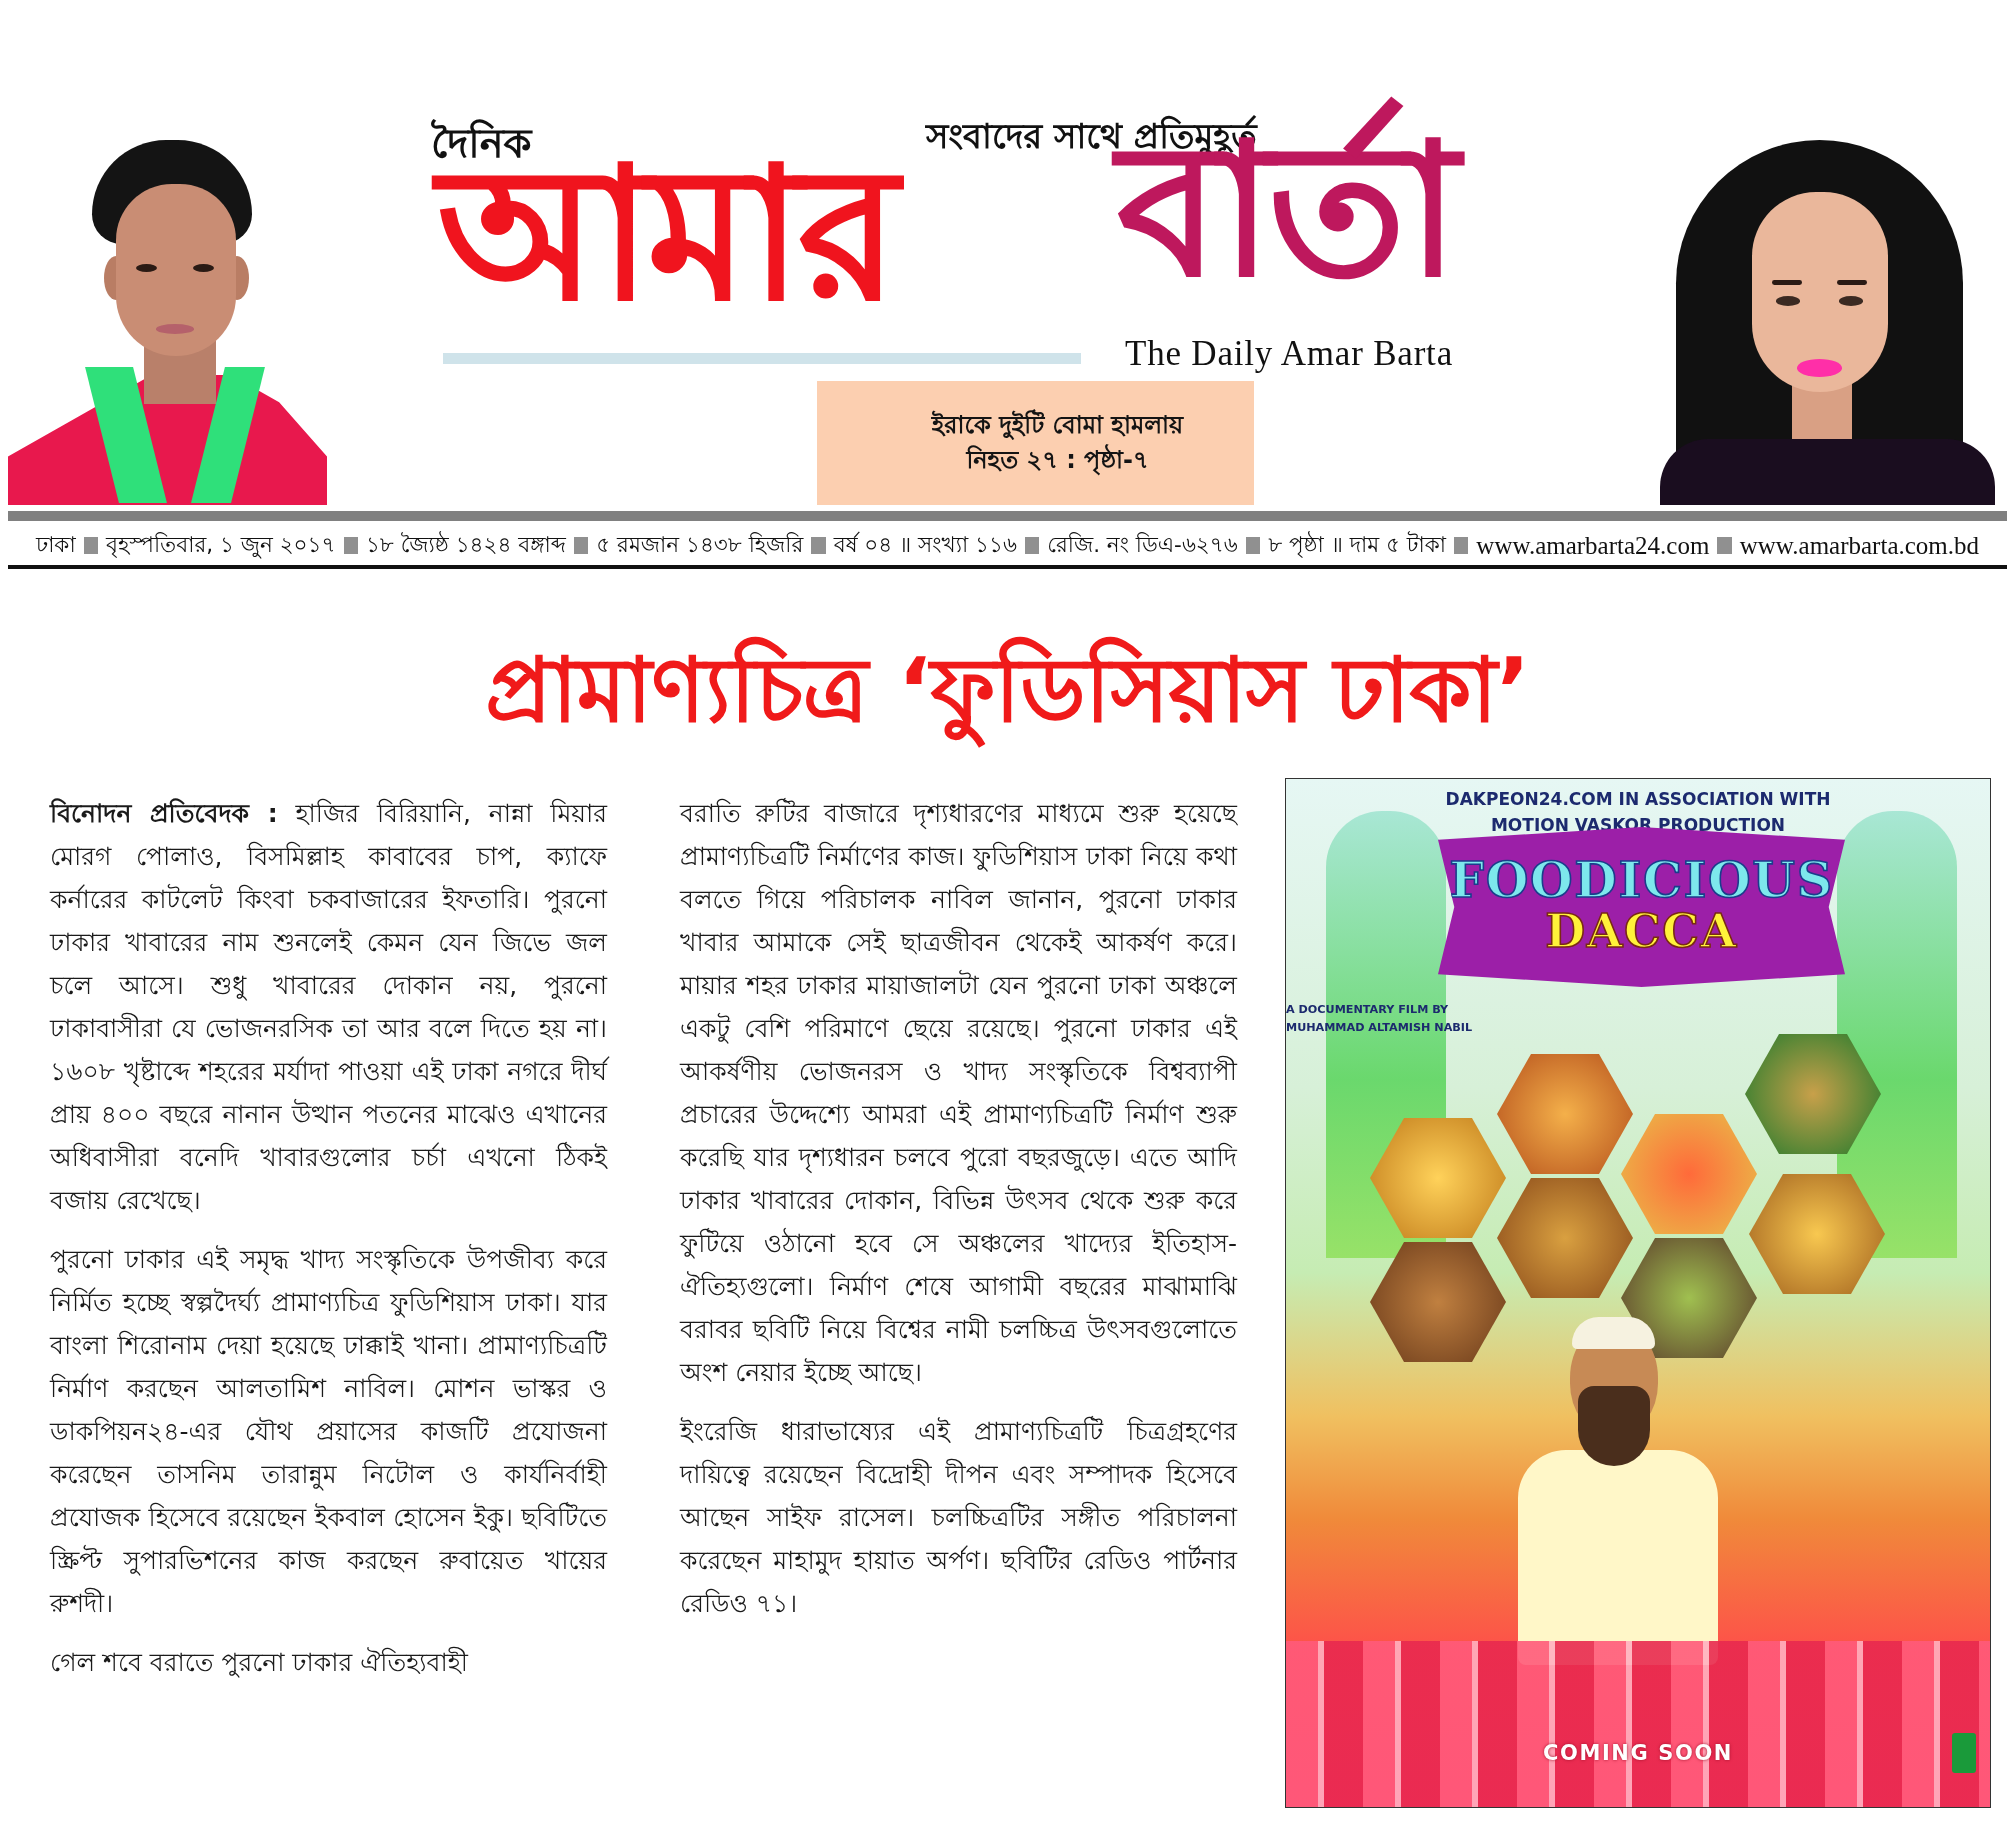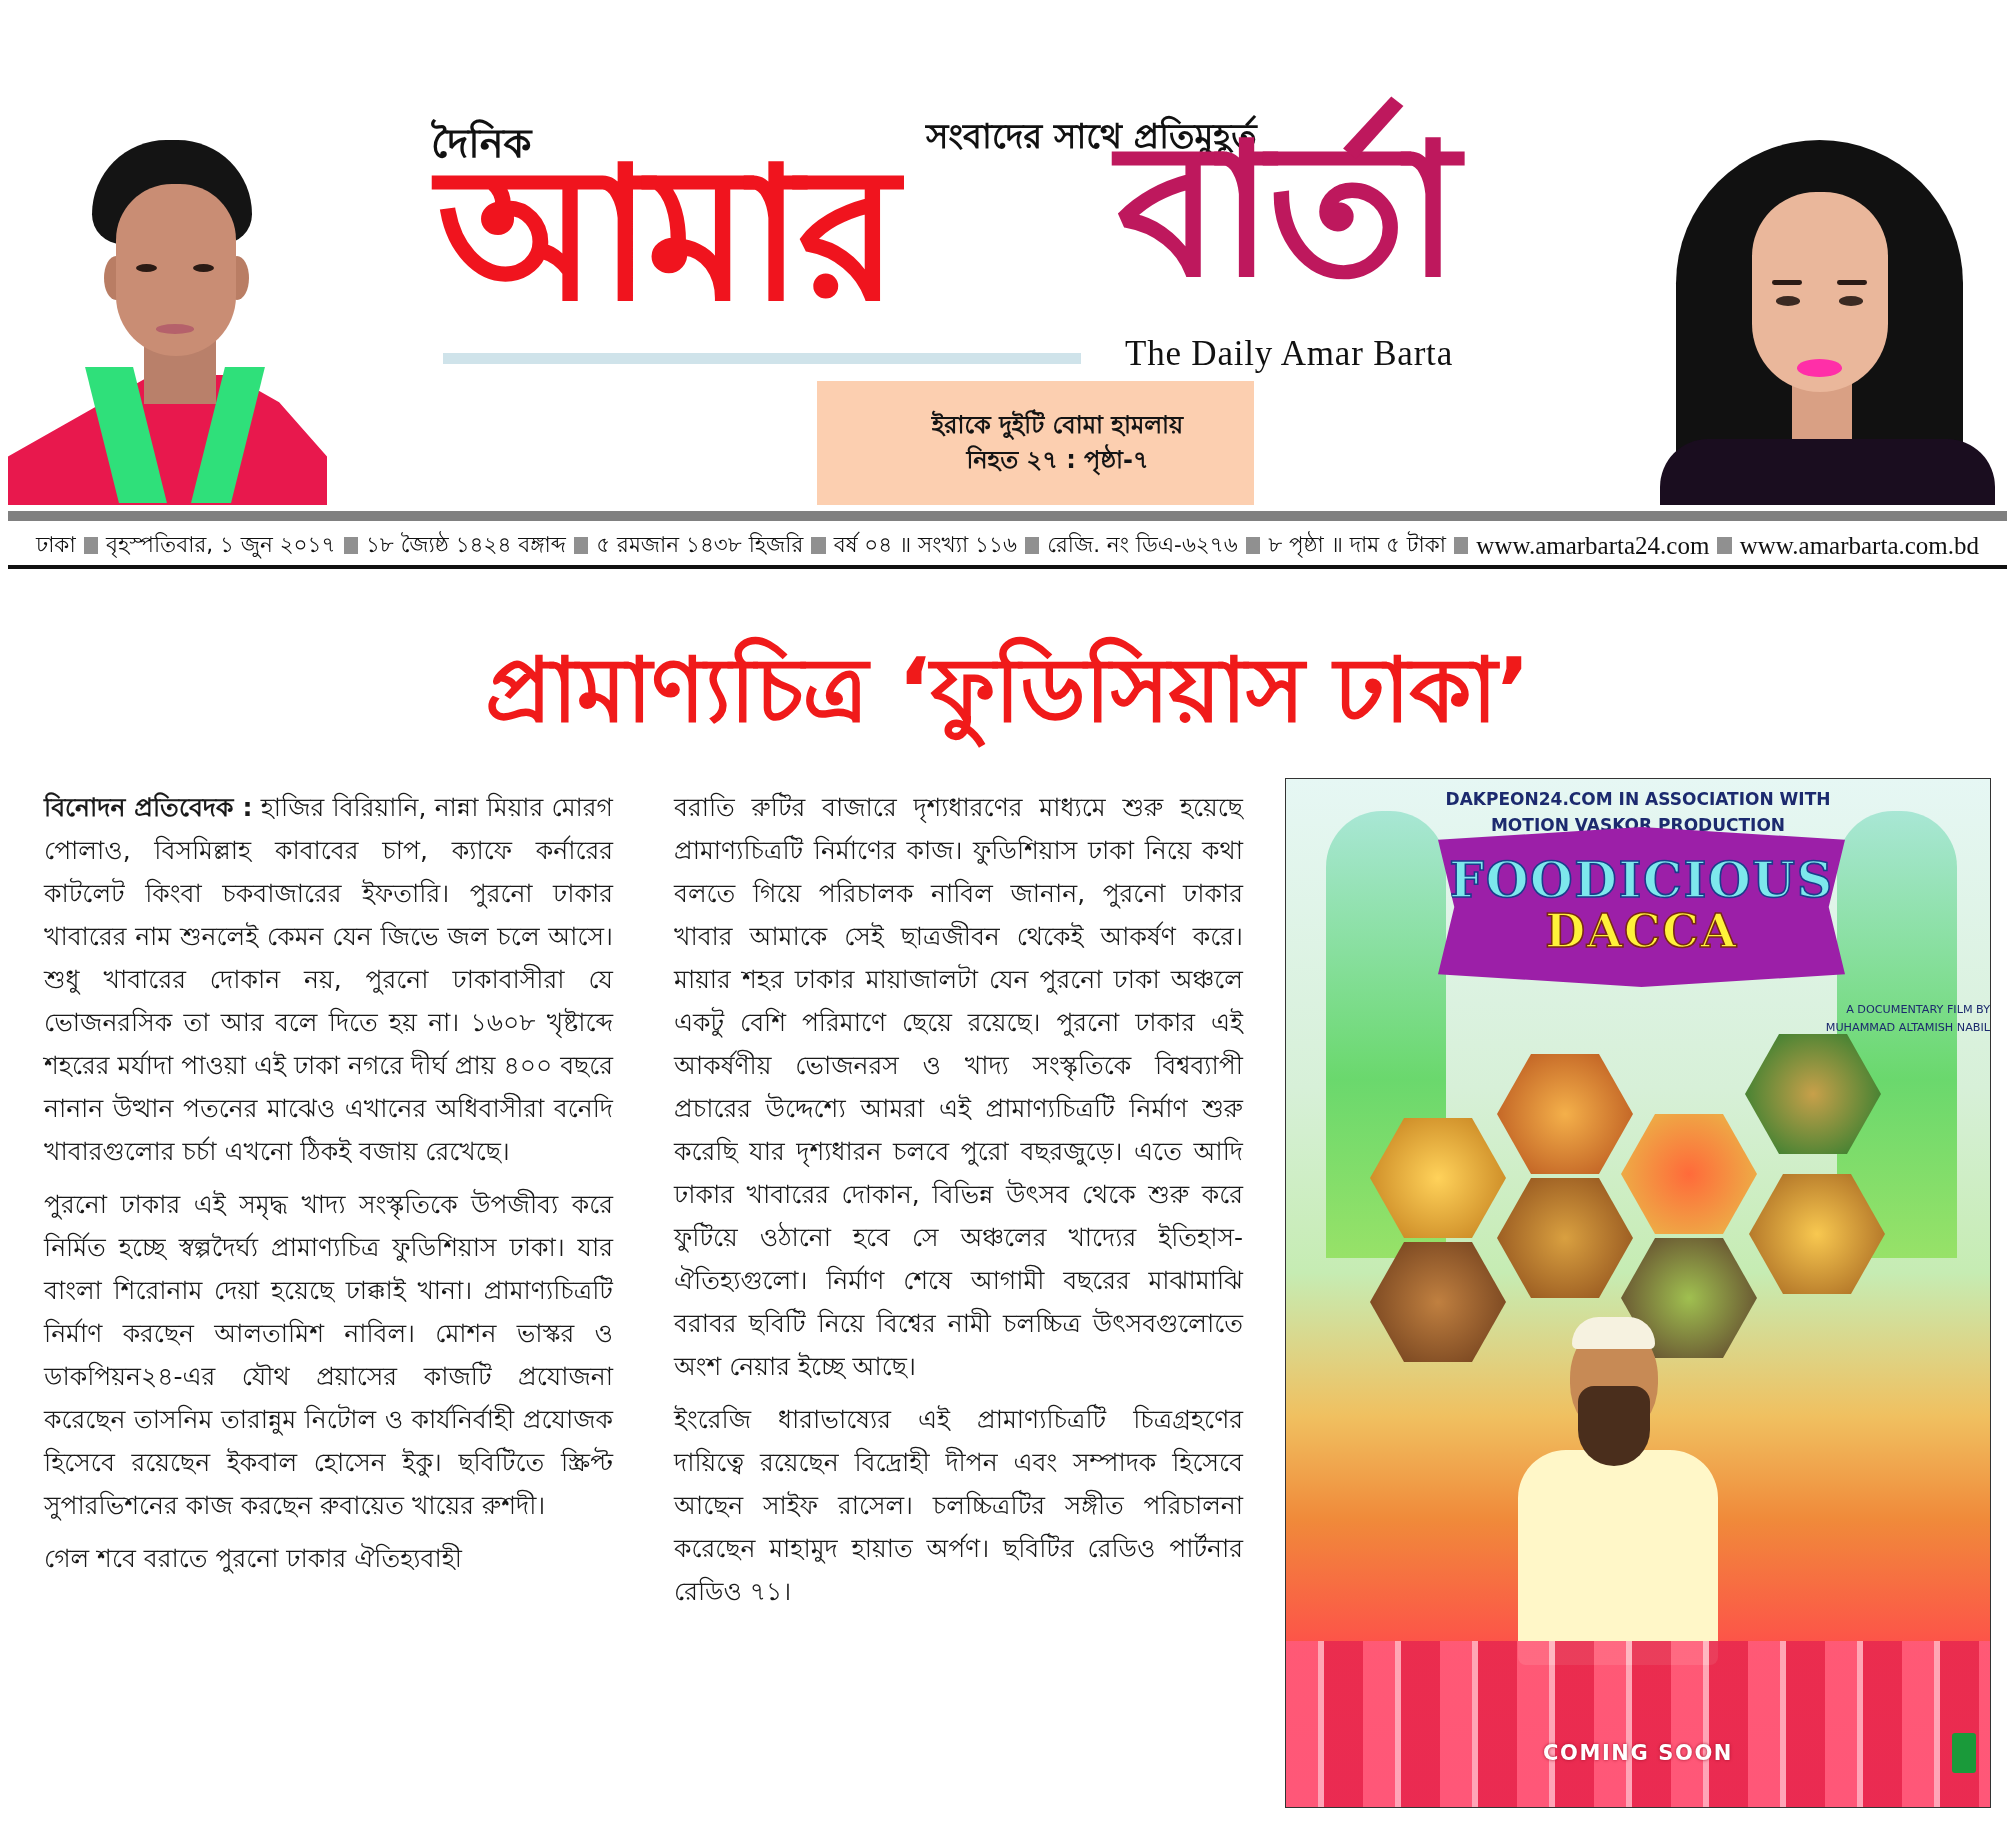--- a/index.html
+++ b/index.html
@@ -53,35 +53,35 @@
   .grey-rule { position: absolute; left: 8px; top: 511px; width: 1999px; height: 9.6px; background: #808080; }
   .dateline { position: absolute; left: 8px; top: 527px; width: 1999px; height: 37px; display: flex; align-items: center; justify-content: center; font-size: 21.5px; color: #111; white-space: nowrap; }
   .dateline .sq { display: inline-block; width: 14.4px; height: 17.6px; background: #909090; margin: 0 8px; vertical-align: middle; }
   .dateline .url { font-family: "Liberation Serif", serif; font-size: 25px; }
   .black-rule { position: absolute; left: 8px; top: 565px; width: 1999px; height: 4px; background: #111; }
 
   
   .headline { position: absolute; left: 0; top: 622px; width: 2015px; text-align: center; font-size: 89px; font-weight: bold; color: #f01a1a; font-family: "DejaVu Sans", sans-serif; letter-spacing: -0.8px; }
 
   .col { position: absolute; top: 776px; width: 589px; font-size: 25px; line-height: 43px; text-align: justify; color: #1a1a1a; font-family: "DejaVu Sans", sans-serif; }
-  .col p { margin: 10px; text-indent: 0; }
+  .col p { margin: 16px; text-indent: 0; }
   .col-1 { left: 34px; }
   .col-2 { left: 664px; }
   .byline { font-weight: bold; }
 
   
   .poster { position: absolute; left: 1285px; top: 778px; width: 706px; height: 1030px; overflow: hidden; border: 1.6px solid #333;
     background: linear-gradient(180deg, #e6f7f4 0%, #d7f0d8 30%, #c6ecb3 48%, #f0c060 62%, #f08a3a 72%, #ff4b4b 86%, #ff3a6a 100%); }
   .poster .minaret { position: absolute; top: 32px; width: 120px; height: 447px; background: linear-gradient(180deg, #9ee4d0, #57d45a 60%, #8fe05a); border-radius: 56px 56px 0 0; opacity: .85; }
   .poster .minaret.l { left: 40px; } .poster .minaret.r { left: 551px; }
   .poster .credits { position: absolute; top: 8px; left: 0; width: 100%; text-align: center; font-size: 17px; font-weight: bold; color: #1c2a6e; line-height: 1.5; font-family: "DejaVu Sans", sans-serif; }
   .poster .title-box { position: absolute; left: 152px; top: 48px; width: 407px; height: 160px; background: #9c1fa8; clip-path: polygon(0 8%, 50% 0, 100% 8%, 96% 50%, 100% 92%, 50% 100%, 0 92%, 4% 50%); display: flex; flex-direction: column; align-items: center; justify-content: center; }
   .poster .title-1 { font-family: "DejaVu Serif", serif; font-weight: bold; font-size: 49px; color: #7de8ec; letter-spacing: 1.6px; line-height: 1; -webkit-text-stroke: 1.6px #1b3d8c; }
   .poster .title-2 { font-family: "DejaVu Serif", serif; font-weight: bold; font-size: 46px; color: #fff23a; letter-spacing: 1.6px; line-height: 1.15; -webkit-text-stroke: 1.6px #7a2a14; }
-  .poster .subcredit { position: absolute; top: 222px; left: 0; width: 100%; text-align: right; font-size: 11.2px; color: #1c2a6e; font-weight: normal; line-height: 1.6; }
+  .poster .subcredit { position: absolute; top: 222px; left: 0; width: 100%; text-align: left; font-size: 11.2px; color: #1c2a6e; font-weight: bold; line-height: 1.6; }
   .poster .hex { position: absolute; width: 136px; height: 120px; clip-path: polygon(25% 0, 75% 0, 100% 50%, 75% 100%, 25% 100%, 0 50%); }
   .poster .man { position: absolute; left: 200px; top: 543px; width: 263px; height: 343px; }
   .poster .man-head { position: absolute; left: 84px; top: 0; width: 88px; height: 112px; background: #c78a55; border-radius: 50% 50% 45% 45%; }
   .poster .man-cap { position: absolute; left: 86px; top: -4.8px; width: 83px; height: 32px; background: #f6f2e0; border-radius: 40px 40px 8px 8px; }
   .poster .man-beard { position: absolute; left: 92px; top: 64px; width: 72px; height: 80px; background: #4a2e1c; border-radius: 16px 16px 36px 36px; }
   .poster .man-body { position: absolute; left: 32px; top: 128px; width: 200px; height: 215px; background: #fff7c8; border-radius: 48px 48px 8px 8px; }
   .poster .building { position: absolute; left: 0; top: 862px; width: 100%; height: 168px; background: repeating-linear-gradient(90deg, #ff5a7a 0 32px, #ffb0c0 32px 38px, #e8294f 38px 77px); opacity: .9; }
   .poster .coming { position: absolute; top: 962px; left: 0; width: 100%; text-align: center; font-size: 21px; font-weight: bold; color: #ffffff; letter-spacing: 1.6px; font-family: "DejaVu Sans", sans-serif; text-shadow: 0 0 3.2px #a0102a; }
   .poster .logo71 { position: absolute; left: 666px; top: 954px; width: 24px; height: 40px; background: #1a9a3a; border-radius: 3.2px; }
 </style>

